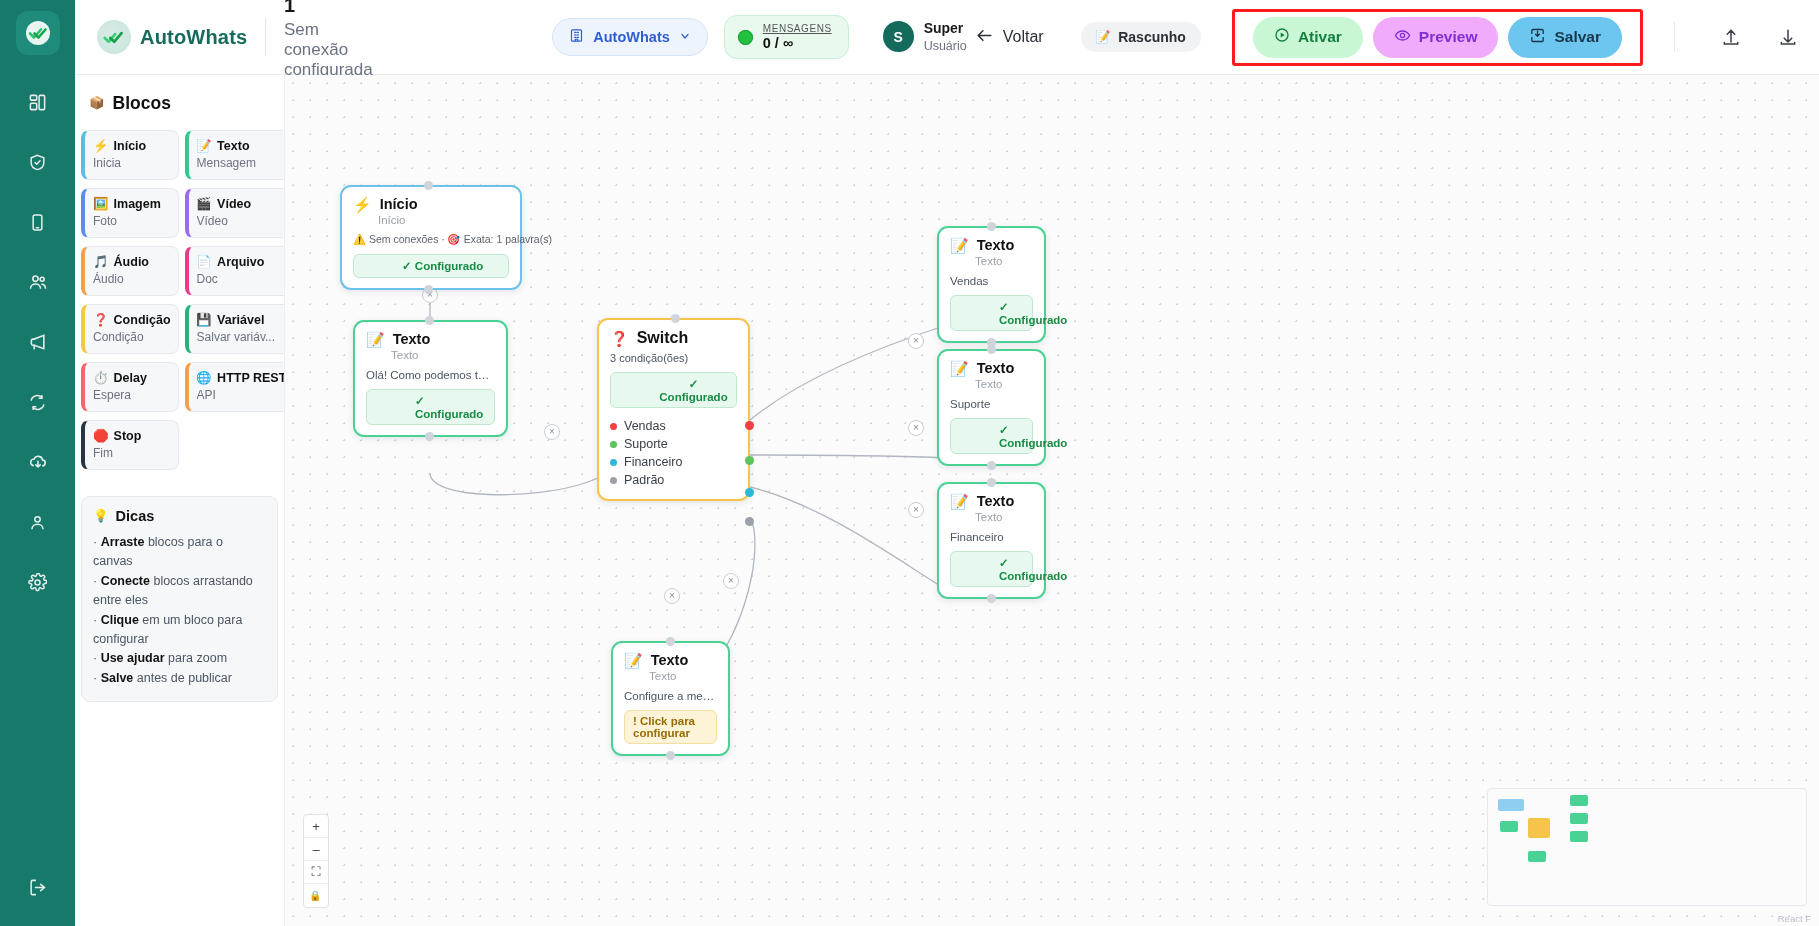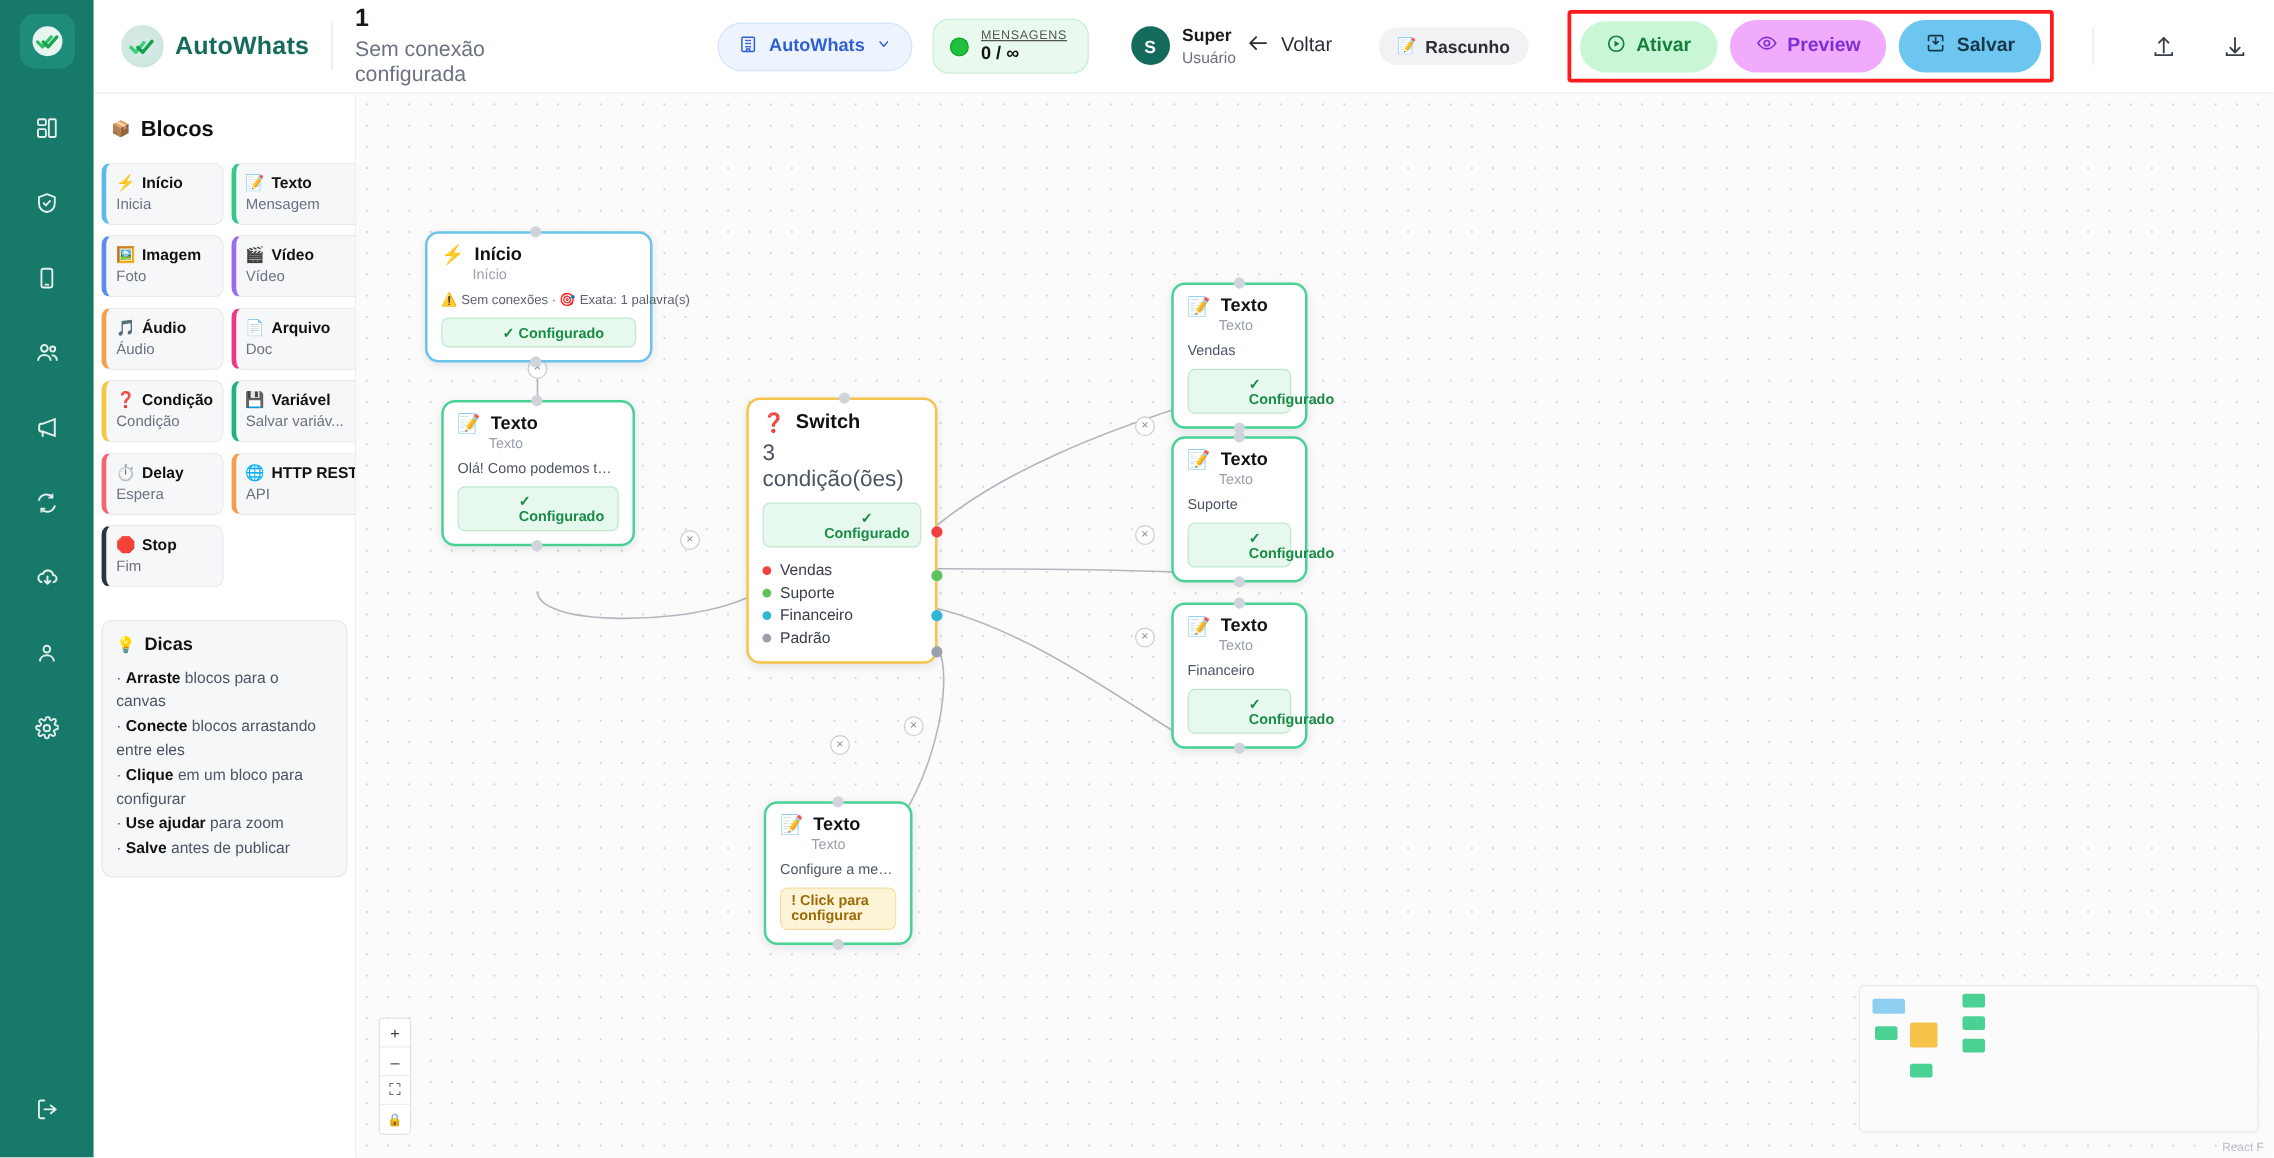--- a/index.html
+++ b/index.html
@@ -84,22 +84,22 @@
     font-size: 16px; color: #2b2f36; cursor: pointer; padding: 6px 8px;
     margin-right: 12px;
   }
   .draft-chip {
     display: flex; align-items: center; gap: 7px;
     background: #f1f2f4; border-radius: 18px; padding: 7px 15px;
     font-size: 14px; font-weight: bold; color: #2b2f36; cursor: pointer;
   }
   .hl-box {
     border: 3px solid #ff1b1b; border-radius: 3px;
-    padding: 5px 7px; margin-left: 14px;
-    display: flex; align-items: center; gap: 10px;
+    padding: 5px 18px; margin-left: 14px;
+    display: flex; gap: 10px;
   }
   .abtn {
     display: flex; align-items: center; gap: 8px;
     border-radius: 22px; padding: 10px 21px;
     font-size: 15.5px; font-weight: bold; cursor: pointer; border: none;
     font-family: "Liberation Sans", sans-serif;
   }
   .abtn-ativar { background: #c9f7d6; color: #15803d; }
   .abtn-preview { background: #f0abfc; color: #7c2fd4; }
   .abtn-salvar { background: #6dc6ef; color: #18374d; }
@@ -170,21 +170,21 @@
   .port { position: absolute; width: 9px; height: 9px; border-radius: 50%; background: #9aa1ab; }
   .port-c { background: #cfd4da; }
   .edge-x {
     position: absolute; width: 16px; height: 16px; border-radius: 50%;
     background: #fff; border: 1px solid #c9ced6; color: #868d96;
     font-size: 10px; display: flex; align-items: center; justify-content: center;
     cursor: pointer; line-height: 1;
   }
 
   
-  .sw-cond { font-size: 18px; color: #4b5563; margin: 5px 0 0 0; }
+  .sw-cond { font-size: 11px; color: #4b5563; margin: 5px 0 0 0; }
   .sw-list { margin-top: 9px; }
   .sw-item { display: flex; align-items: center; gap: 7px; font-size: 12.5px; color: #3a4049; padding: 2px 0; }
   .sw-dot { width: 7px; height: 7px; border-radius: 50%; flex: 0 0 7px; }
 
   
   .zoomctl {
     position: absolute; left: 18px; bottom: 18px; width: 26px;
     background: #fff; border: 1px solid #dfe3e8; border-radius: 4px;
     display: flex; flex-direction: column; overflow: hidden;
   }

